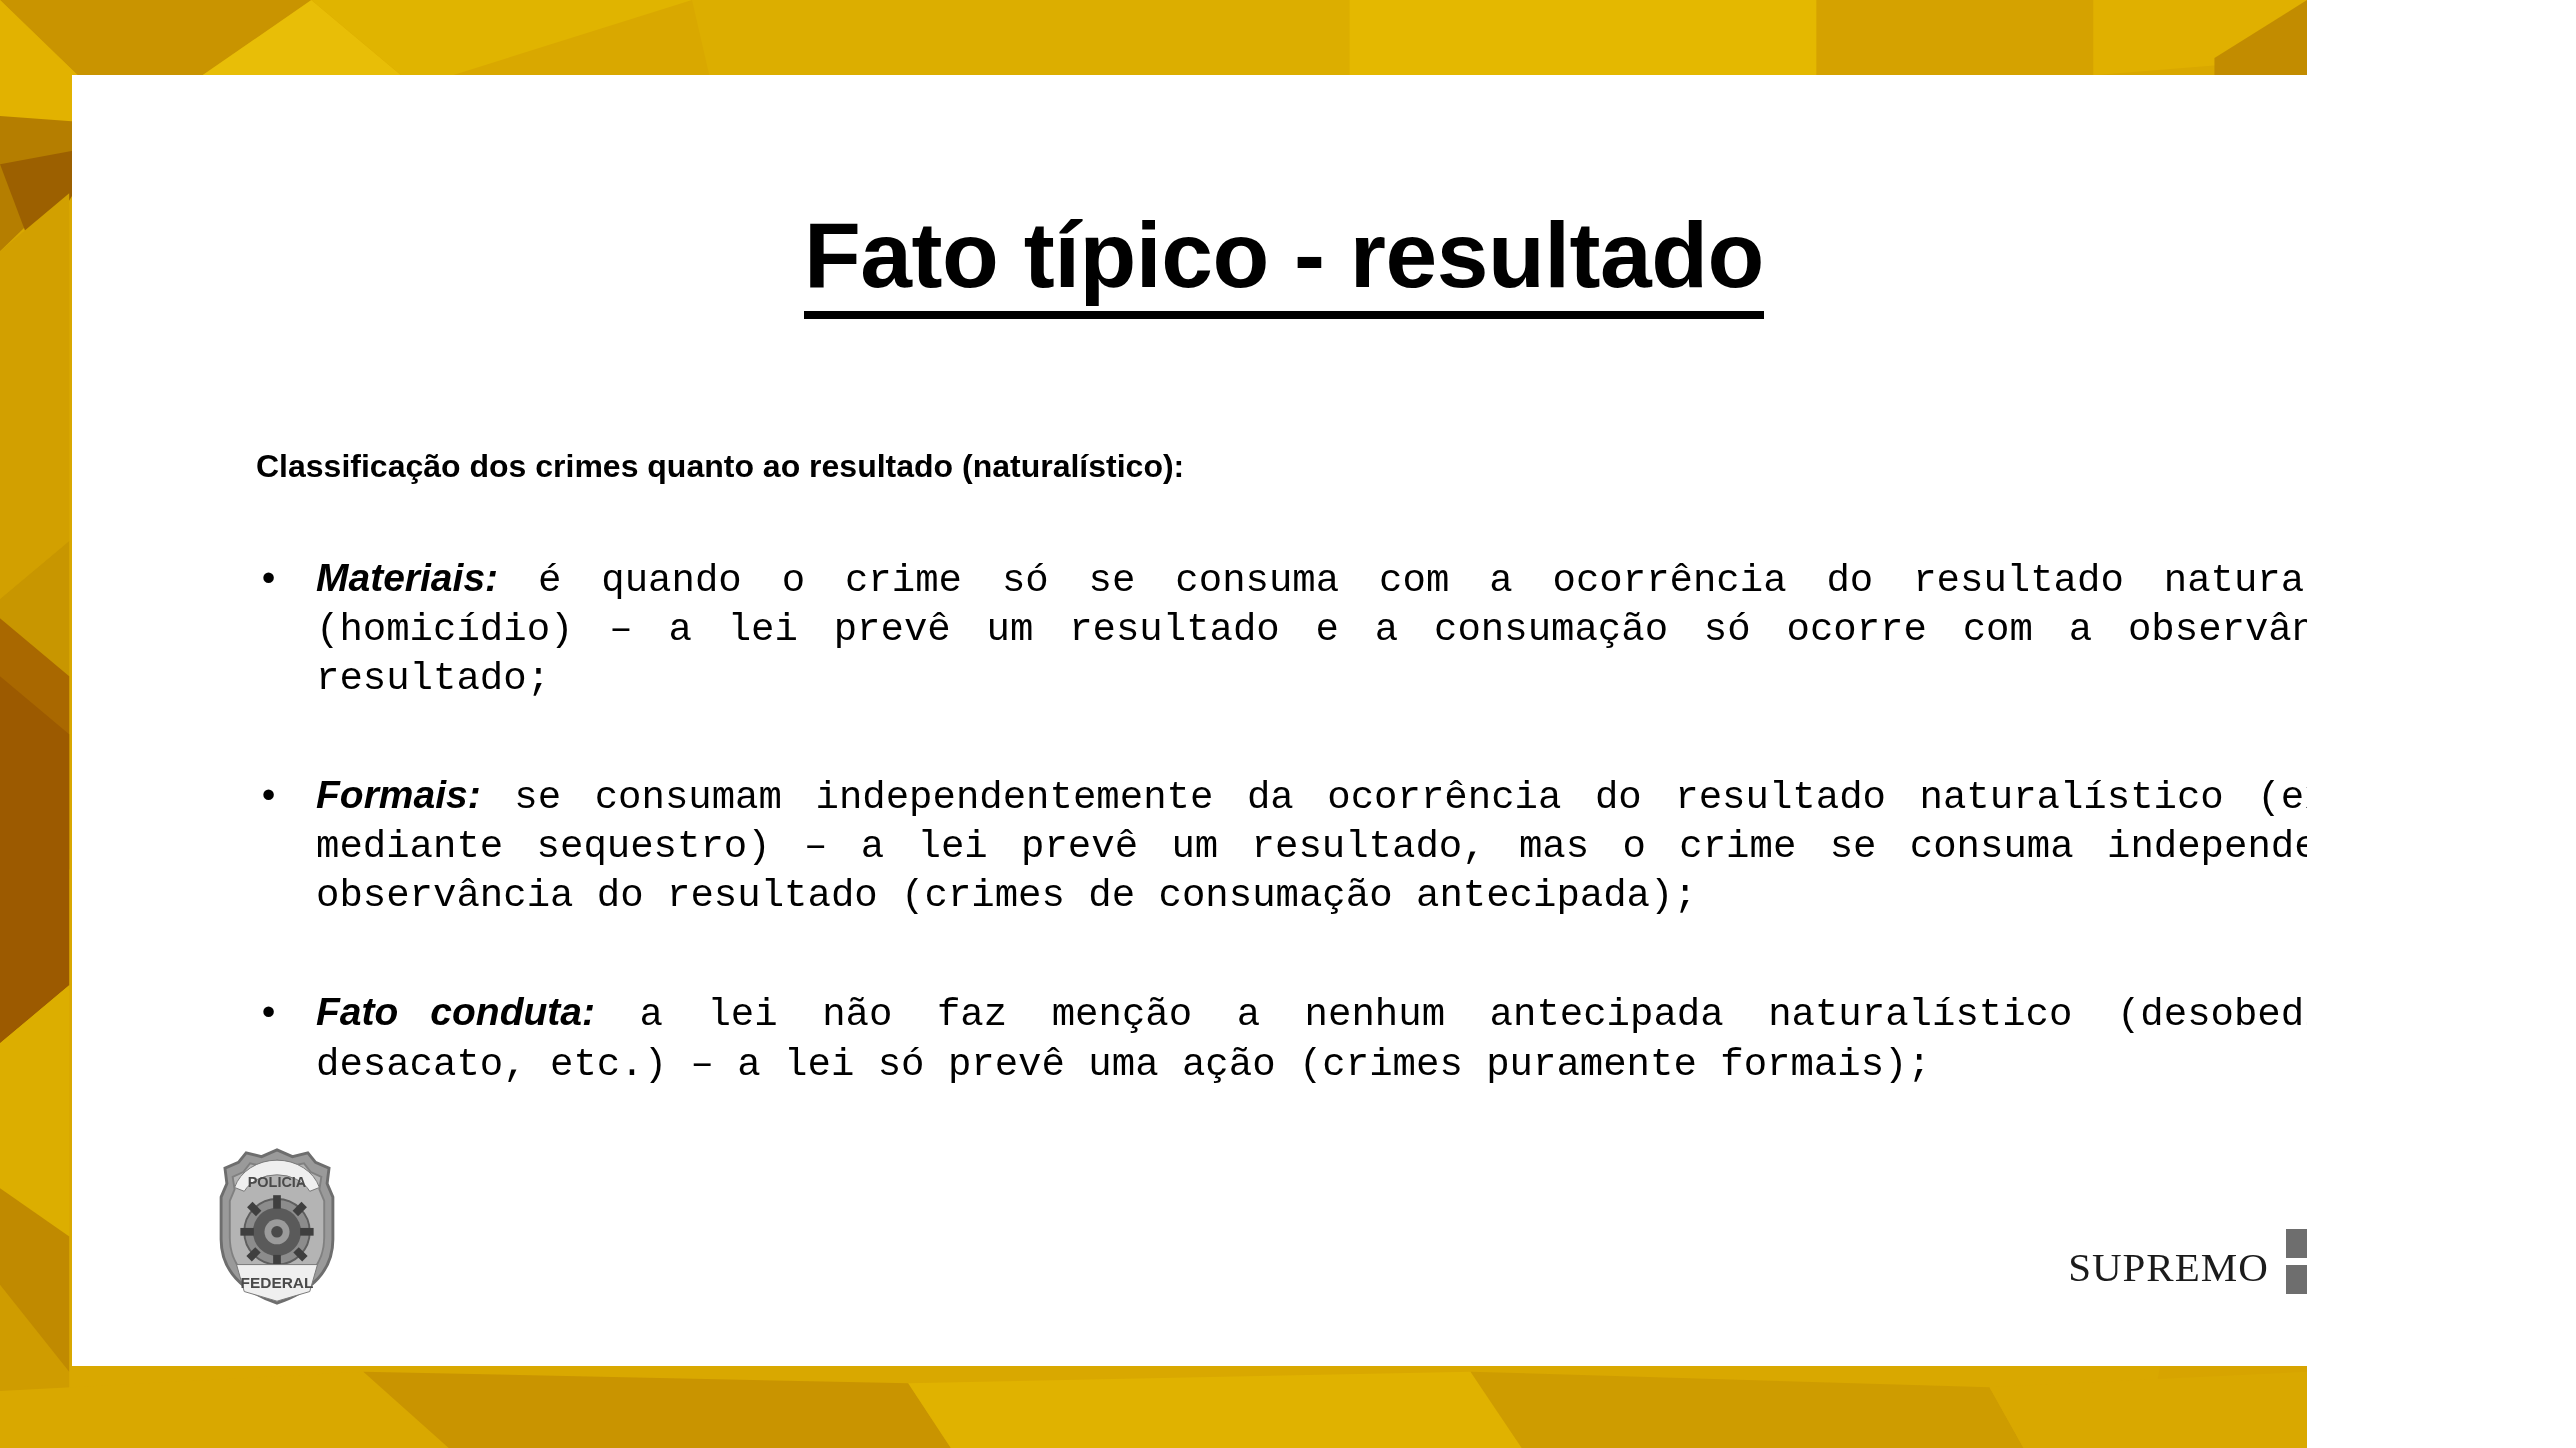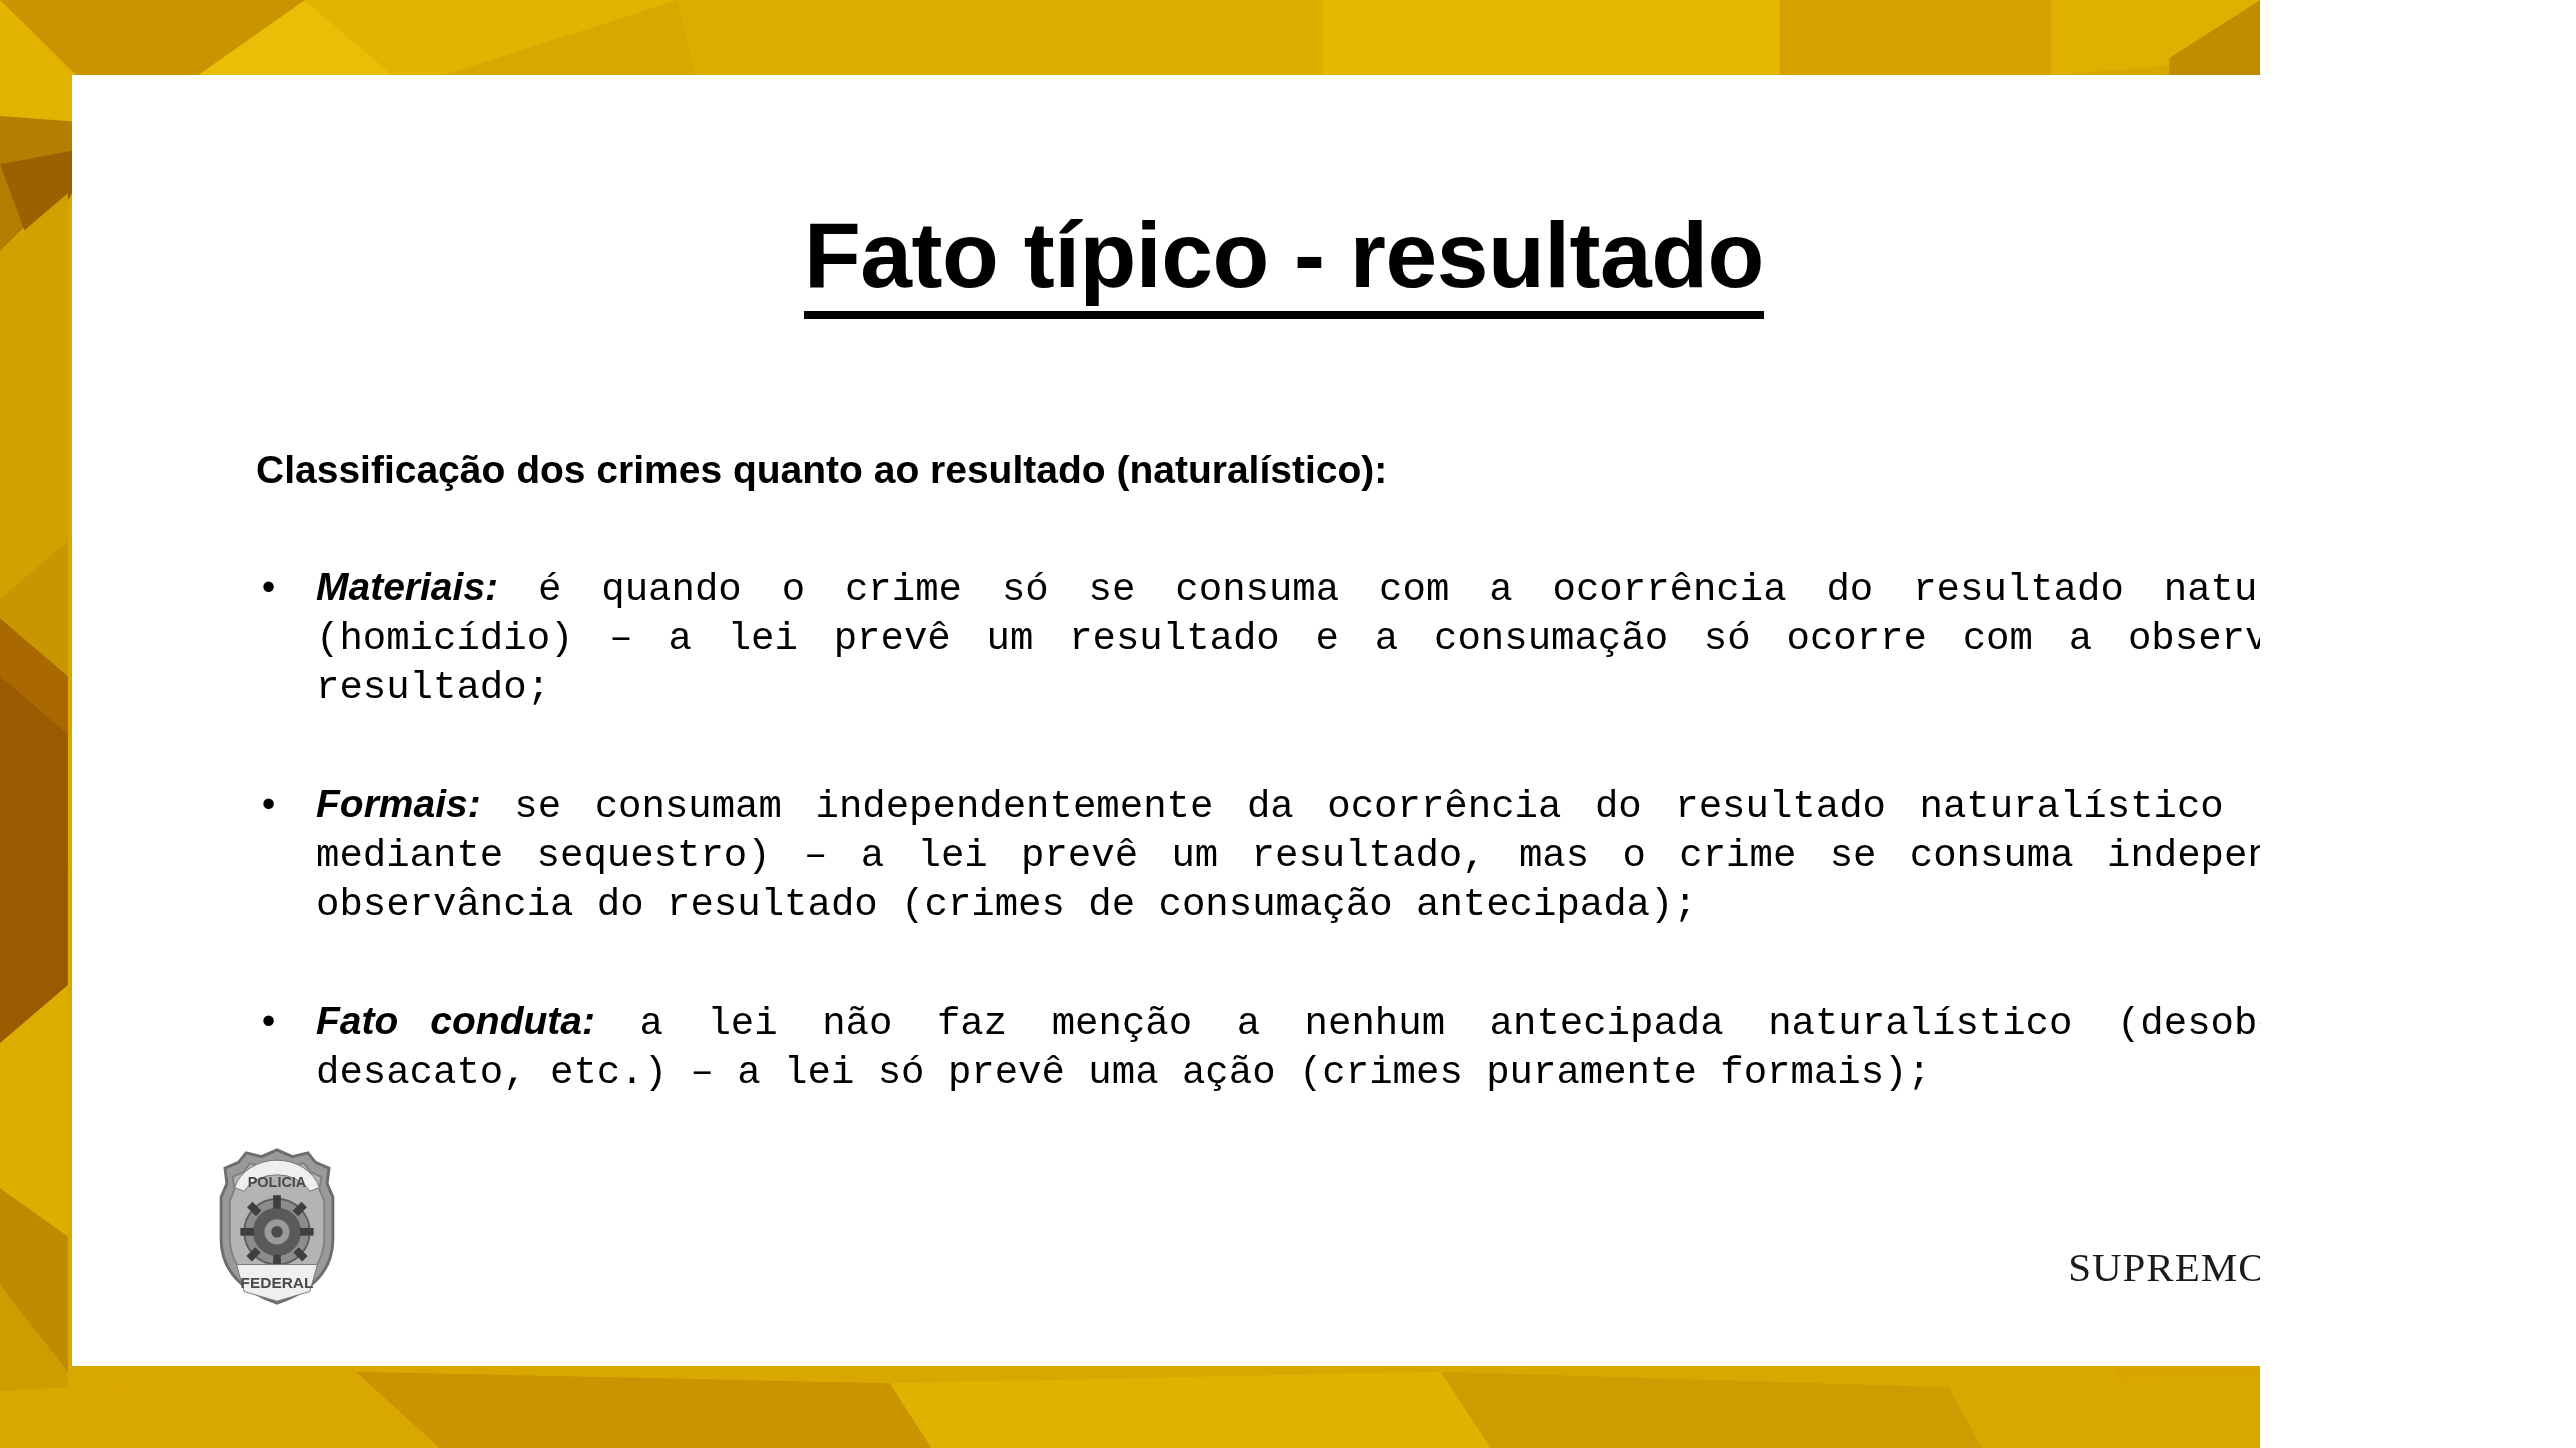--- a/index.html
+++ b/index.html
@@ -9,20 +9,21 @@
     background: #ffffff;
   }
 
   .slide {
     position: relative;
     width: 2260px;
     height: 1449px;
     overflow: hidden;
     font-family: "Liberation Sans", sans-serif;
     background: #000000;
+    padding-left: 47px;
   }
 
   
   .poly-bg {
     position: absolute;
     inset: 0;
     width: 100%;
     height: 100%;
     display: block;
   }
@@ -61,21 +62,21 @@
   
   .body-block {
     position: absolute;
     left: 184px;
     top: 372px;
     width: 2212px;
     color: #000000;
   }
 
   .lead {
-    font-size: 39px;
+    font-size: 32px;
     font-weight: bold;
     line-height: 1.2;
     margin: 0 0 70px 0;
   }
 
   .bullet-list {
     list-style: none;
     margin: 0;
     padding: 0;
   }

